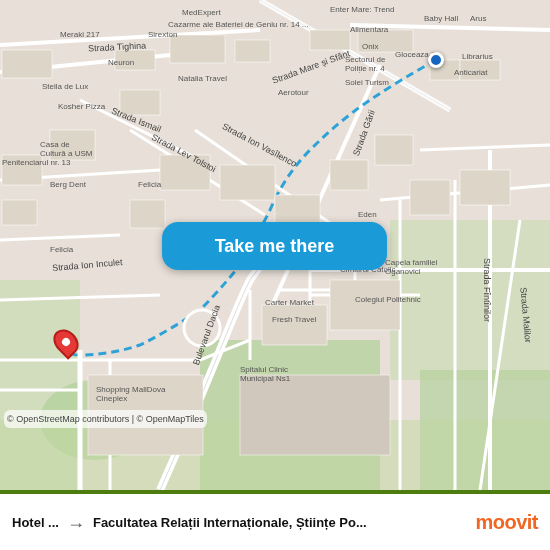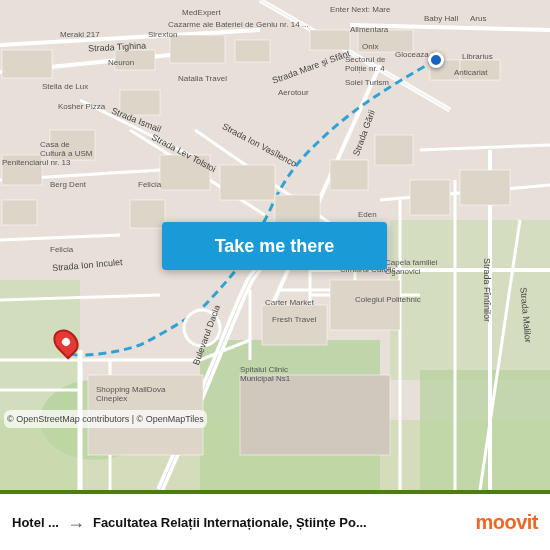--- a/index.html
+++ b/index.html
@@ -29,21 +29,21 @@
     
     .take-me-there-btn {
       position: absolute;
       top: 222px;
       left: 162px;
       width: 225px;
       height: 48px;
       background: #1a9bd7;
       color: white;
       border: none;
-      border-radius: 4px;
+      border-radius: 16px;
       font-size: 18px;
       font-weight: 600;
       cursor: pointer;
       z-index: 100;
       display: flex;
       align-items: center;
       justify-content: center;
       box-shadow: 0 2px 8px rgba(0,0,0,0.3);
     }
 
@@ -290,21 +290,21 @@
   <div class="poi-label" style="top:14px;left:470px;">Arus</div>
   <div class="poi-label" style="top:52px;left:462px;">Librarius</div>
   <div class="poi-label" style="top:68px;left:454px;">Anticariat</div>
   <div class="poi-label" style="top:78px;left:345px;">Solei Turism</div>
   <div class="poi-label" style="top:55px;left:345px;">Sectorul de<br>Poliție nr. 4</div>
   <div class="poi-label" style="top:50px;left:395px;">Gloceaza-Tu</div>
   <div class="poi-label" style="top:140px;left:40px;">Casa de<br>Cultură a USM</div>
   <div class="poi-label" style="top:180px;left:138px;">Felicia</div>
   <div class="poi-label" style="top:245px;left:50px;">Felicia</div>
   <div class="poi-label" style="top:180px;left:42px;padding-left:8px;">Berg Dent</div>
-  <div class="poi-label" style="top:5px;left:330px;">Enter Next: Mare</div>
+  <div class="poi-label" style="top:5px;left:330px;">Enter Mare: Trend</div>
   <div class="poi-label" style="top:210px;left:358px;">Eden</div>
   <div class="poi-label" style="top:298px;left:265px;">Carter Market</div>
   <div class="poi-label" style="top:315px;left:272px;">Fresh Travel</div>
   <div class="poi-label" style="top:265px;left:340px;">Cimitirul Catolic</div>
   <div class="poi-label" style="top:258px;left:385px;">Capela familiei<br>Oganovici</div>
   <div class="poi-label" style="top:295px;left:355px;">Colegiul Politehnic</div>
   <div class="poi-label" style="top:365px;left:240px;">Spitalul Clinic<br>Municipal Ns1</div>
   <div class="poi-label" style="top:385px;left:96px;">Shopping MallDova<br>Cineplex</div>
   <div class="poi-label" style="top:20px;left:168px;">Cazarme ale Bateriei de Geniu nr. 14 ...</div>
 

